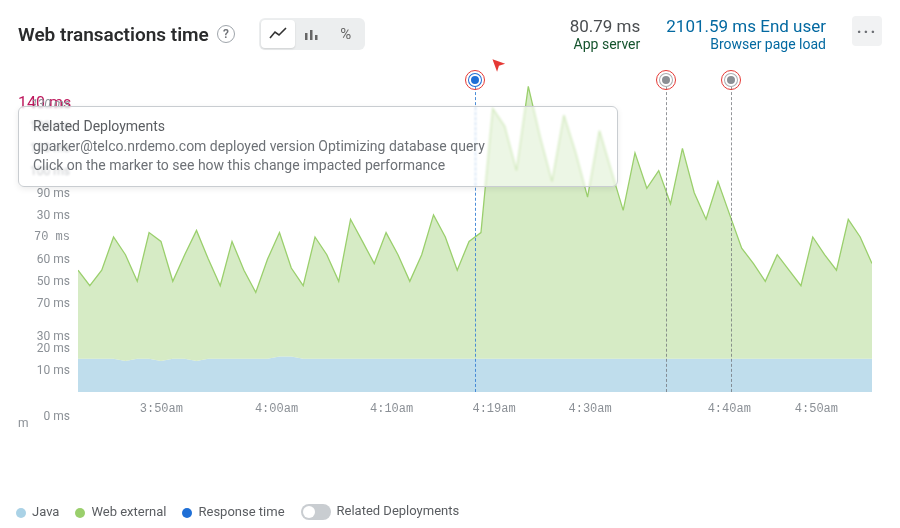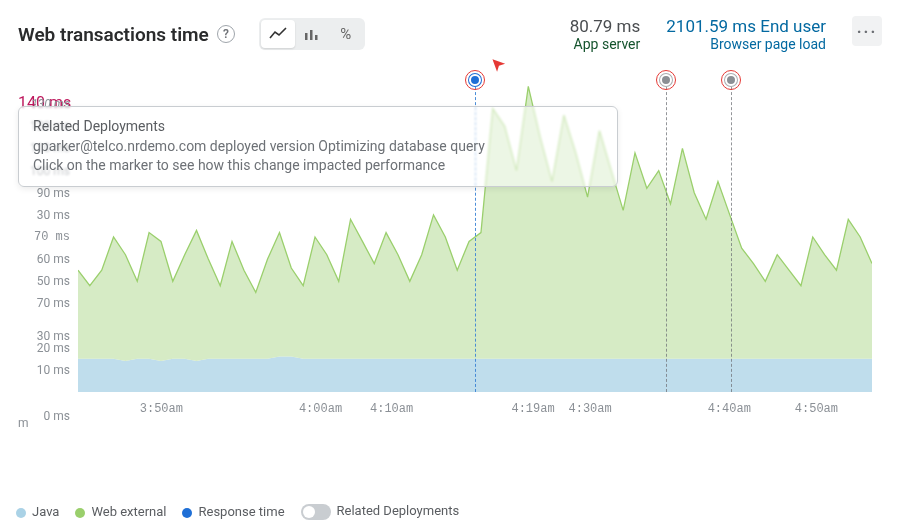--- a/index.html
+++ b/index.html
@@ -286,23 +286,23 @@
         <div class="marker-ring" style="left: 50%;"></div>
         <div class="vdash" style="left: 74%;"></div>
         <div class="marker" style="left: 74%;"></div>
         <div class="marker-ring" style="left: 74%;"></div>
         <div class="vdash" style="left: 82.3%;"></div>
         <div class="marker" style="left: 82.3%;"></div>
         <div class="marker-ring" style="left: 82.3%;"></div>
       </div>
     <div class="xaxis">
         <div class="xtick" style="left: 10.5%;">3:50am</div>
-        <div class="xtick" style="left: 25%; margin-left: 44px;">4:00am</div>
+        <div class="xtick" style="left: 25%;">4:00am</div>
         <div class="xtick" style="left: 39.5%;">4:10am</div>
-        <div class="xtick" style="left: 52.4%; margin-left: 39px;">4:19am</div>
+        <div class="xtick" style="left: 52.4%;">4:19am</div>
         <div class="xtick" style="left: 64.5%;">4:30am</div>
         <div class="xtick" style="left: 79%; margin-left: 24px;">4:40am</div>
         <div class="xtick" style="left: 93%;">4:50am</div>
       </div>
 
     <div class="tooltip" style="left:0px; top:24px; width:600px;">
       <div style="color:#5a5d61;">Related Deployments</div>
       <div>gparker@telco.nrdemo.com deployed version Optimizing database query</div>
       <div>Click on the marker to see how this change impacted performance</div>
     </div>

